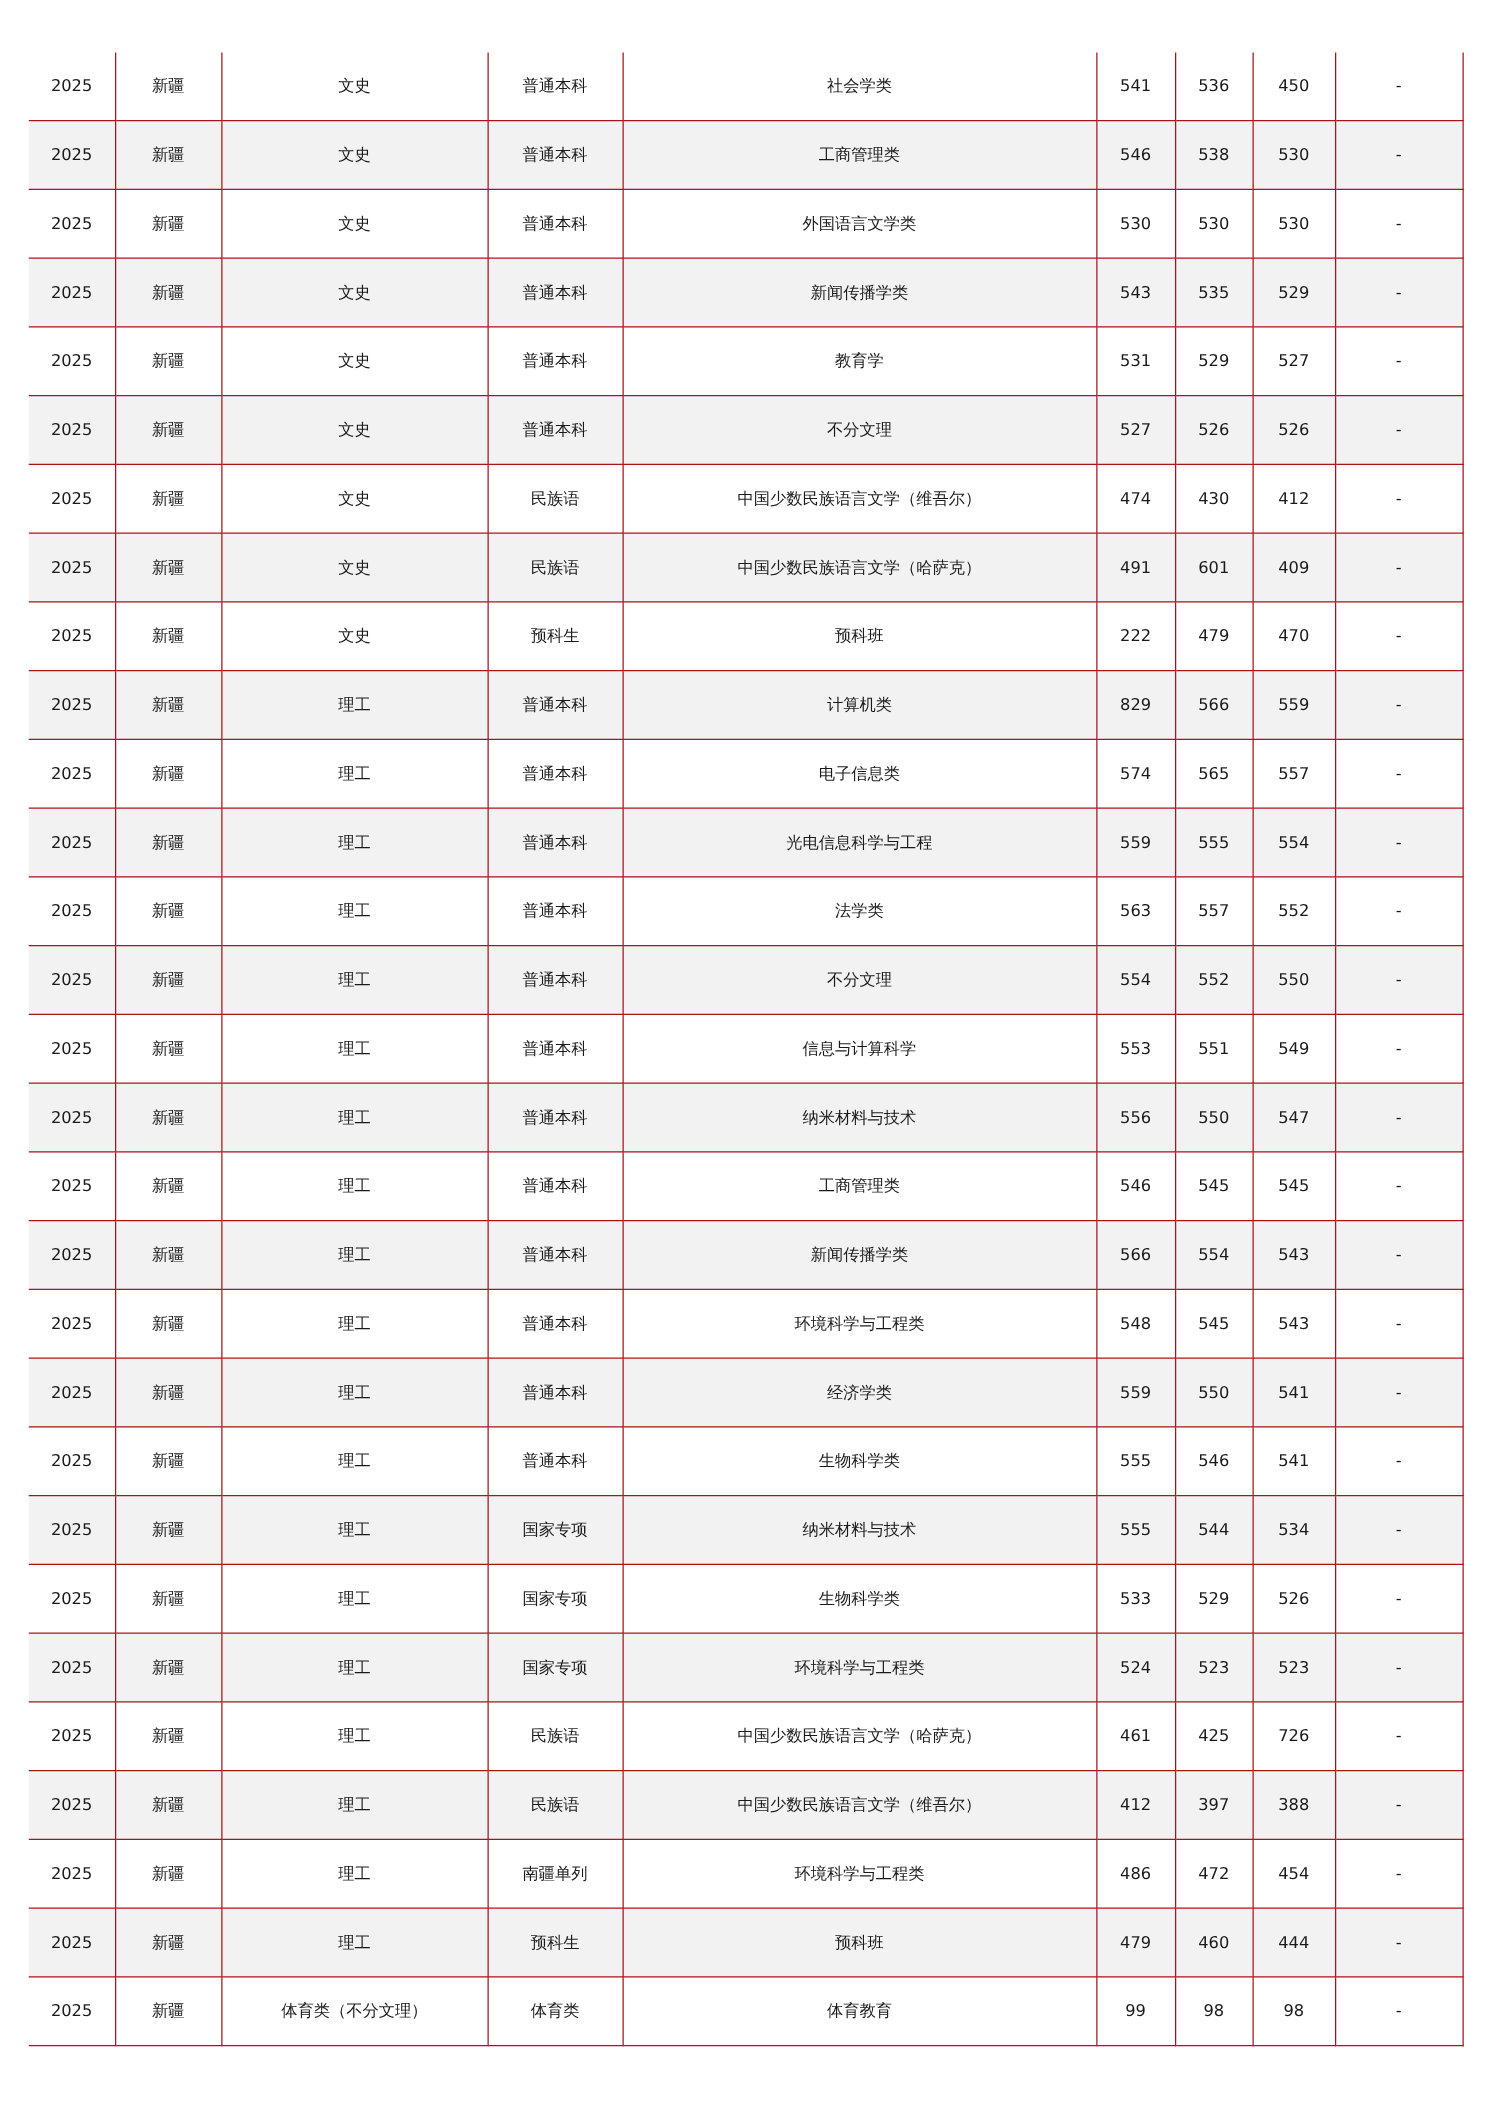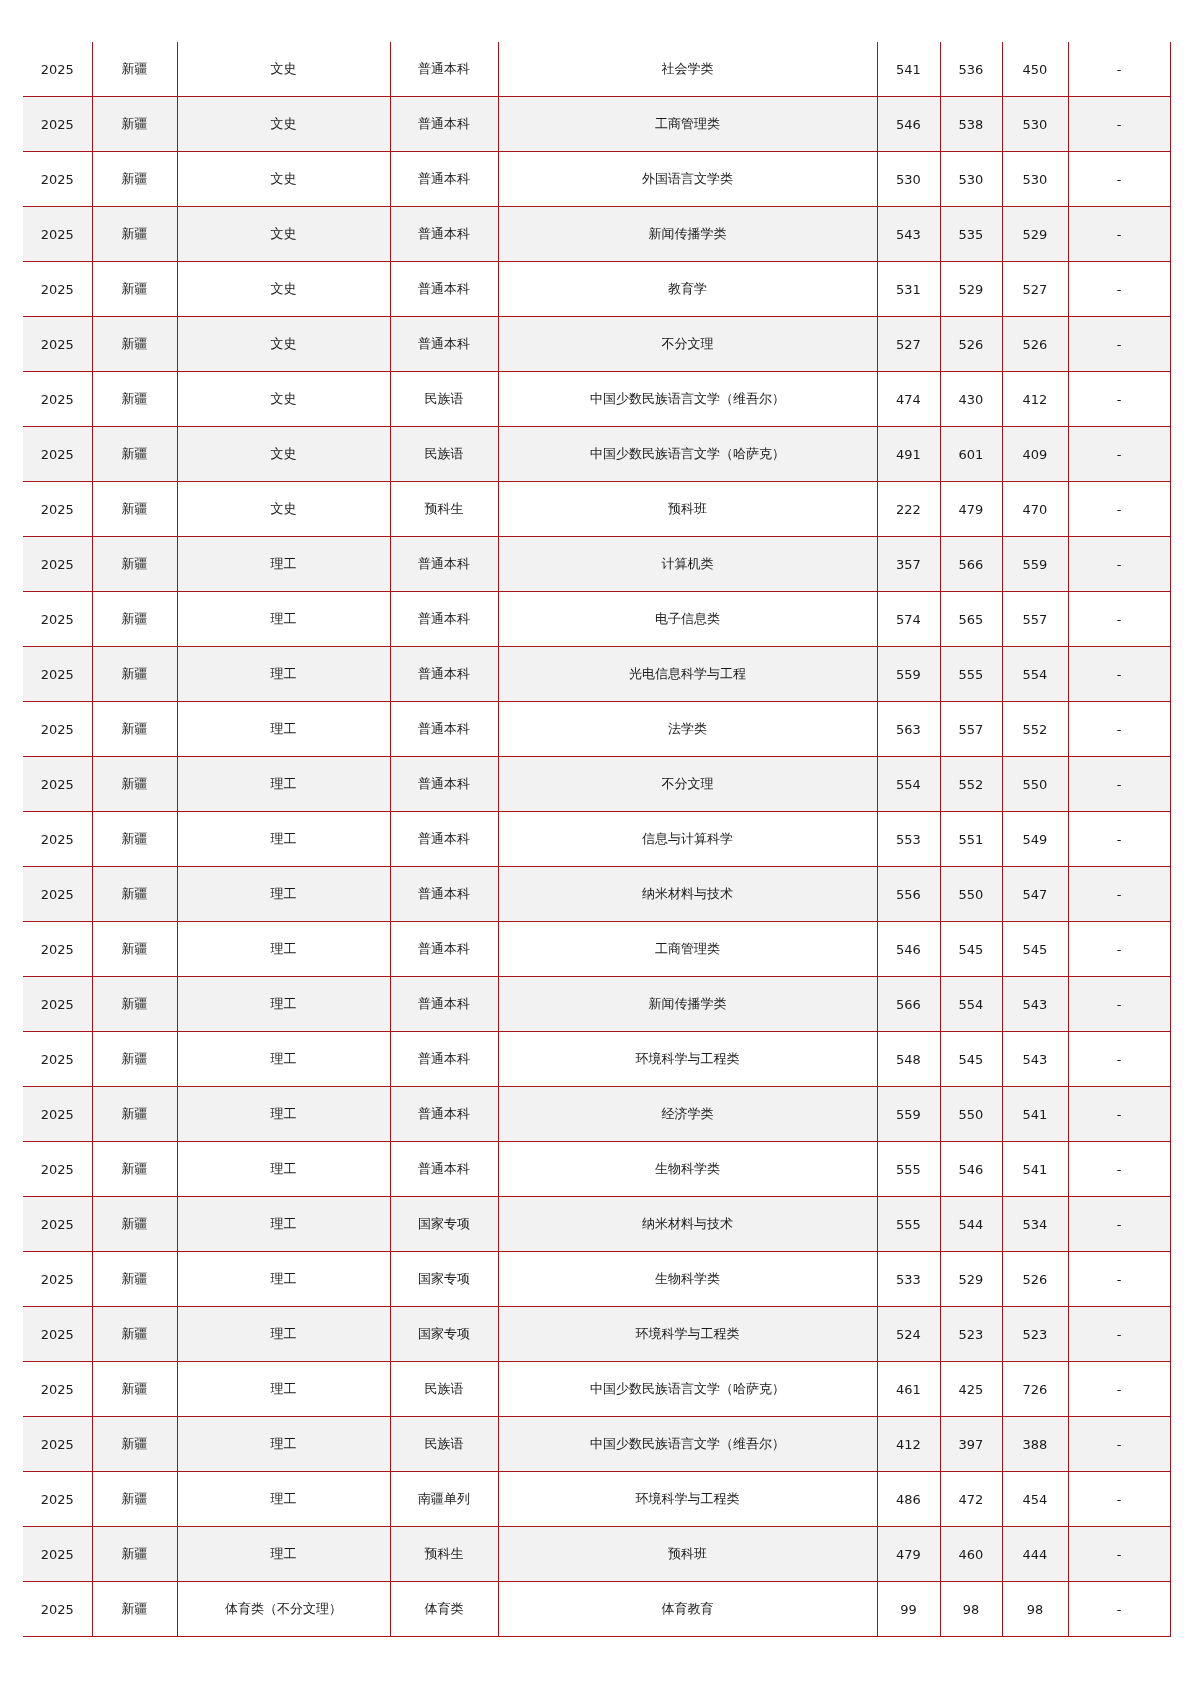--- a/index.html
+++ b/index.html
@@ -127,21 +127,21 @@
         <td>479</td>
         <td>470</td>
         <td>-</td>
       </tr>
       <tr class="even">
         <td>2025</td>
         <td>新疆</td>
         <td>理工</td>
         <td>普通本科</td>
         <td>计算机类</td>
-        <td>357</td>
+        <td>829</td>
         <td>566</td>
         <td>559</td>
         <td>-</td>
       </tr>
       <tr>
         <td>2025</td>
         <td>新疆</td>
         <td>理工</td>
         <td>普通本科</td>
         <td>电子信息类</td>

